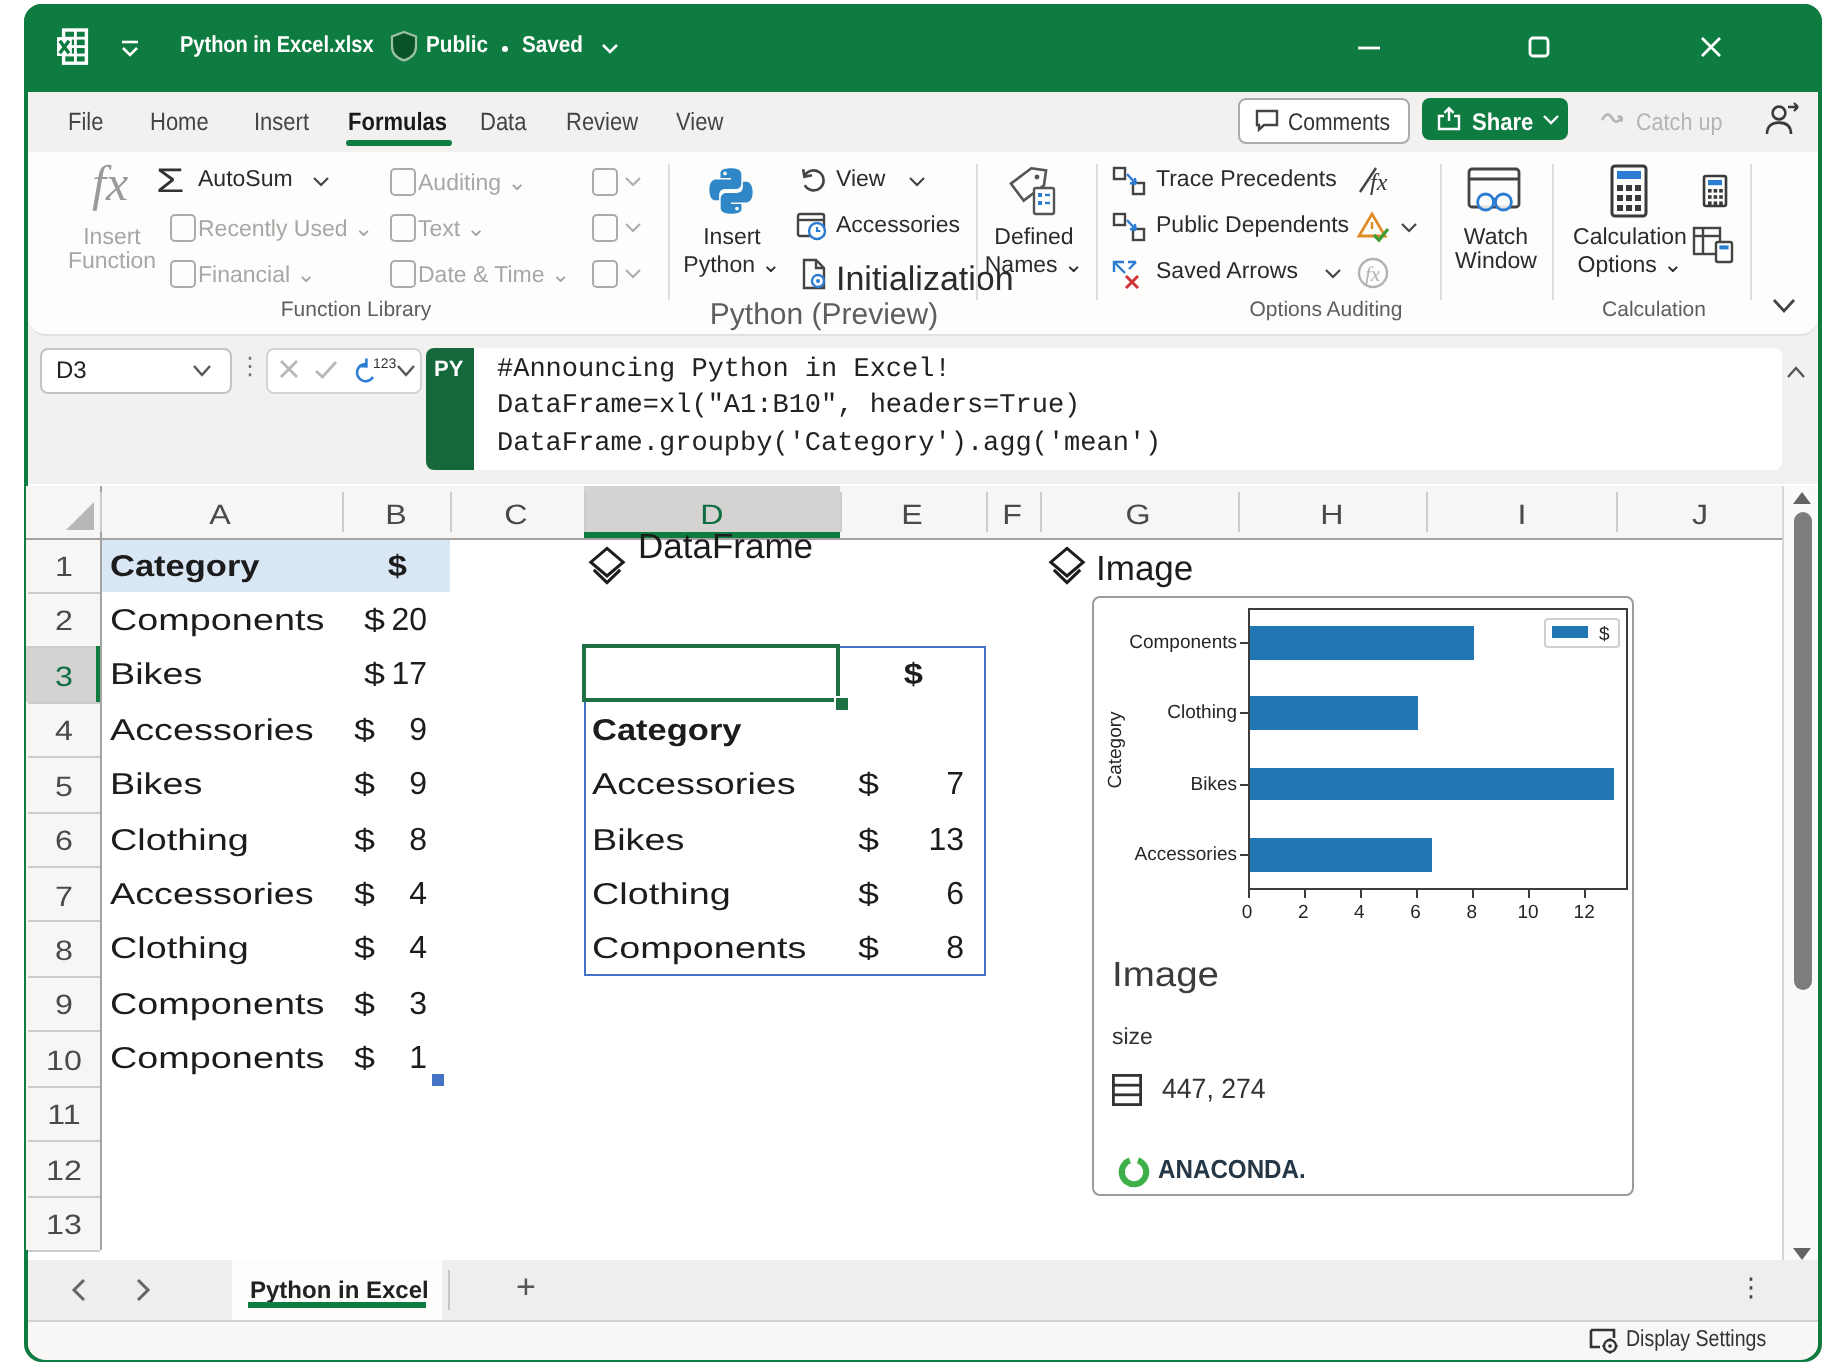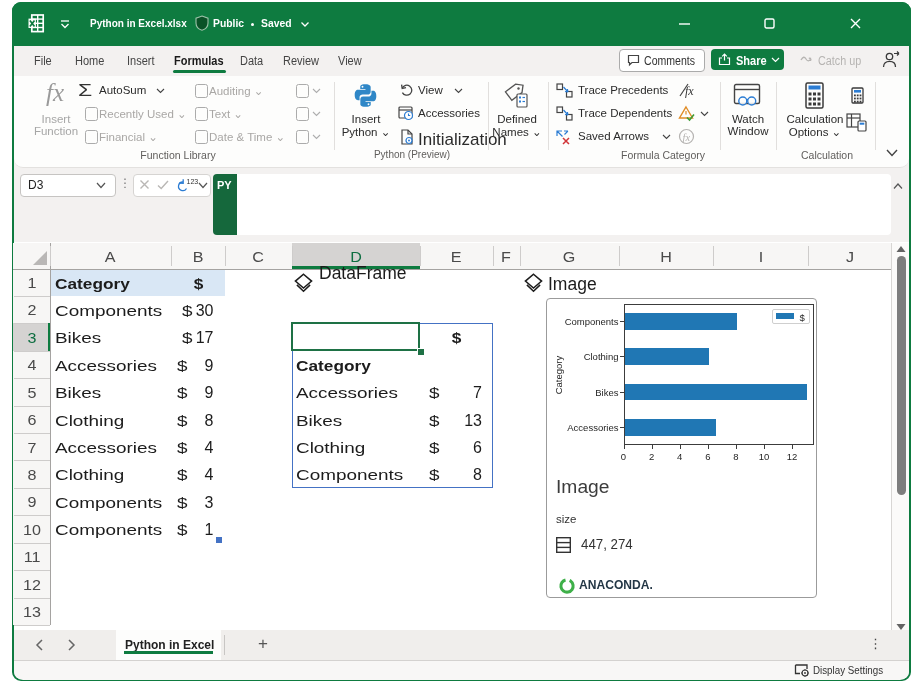--- a/index.html
+++ b/index.html
@@ -146,21 +146,21 @@
     <path d="M10.5 7.5 v2 h1.7" fill="none" stroke="#2b7cd3" stroke-width="1.1"></path>
   </svg>
   <div class="t" style="left:418px;top:107px;font-size:11.5px;color:#2b2b2b;">Accessories</div>
   <svg class="a" style="left:399px;top:129px" width="16" height="16" viewBox="0 0 16 16">
     <path d="M3 1 h6 l4 4 v10 h-10 z" fill="none" stroke="#444" stroke-width="1.2"></path>
     <path d="M9 1 v4 h4" fill="none" stroke="#444" stroke-width="1.2"></path>
     <circle cx="10" cy="11.5" r="3" fill="#fff" stroke="#2b7cd3" stroke-width="1.2"></circle>
     <circle cx="10" cy="11.5" r="1" fill="#2b7cd3"></circle>
   </svg>
   <div class="t" style="left:418px;top:130px;font-size:17px;color:#2b2b2b;">Initialization</div>
-  <div class="t" style="left:412px;top:149px;font-size:10px;color:#605e5c;transform:translateX(-50%);">Python (Preview)</div>
+  <div class="t" style="left:412px;top:149px;font-size:15px;color:#605e5c;transform:translateX(-50%);">Python (Preview)</div>
   <div class="a" style="left:488px;top:82px;width:1px;height:68px;background:#e1dfdd;"></div>
 
   <svg class="a" style="left:502px;top:82px" width="28" height="27" viewBox="0 0 28 27">
     <path d="M12.5 2 H20 V9.5 L11 18.5 L3.5 11 Z" fill="none" stroke="#555" stroke-width="1.3" transform="rotate(8 12 10)"></path>
     <circle cx="16.5" cy="6.5" r="1.2" fill="#555"></circle>
     <rect x="15" y="12" width="10" height="13" rx="1" fill="#fff" stroke="#555" stroke-width="1.2"></rect>
     <rect x="17" y="14.5" width="2" height="2" fill="#2b7cd3"></rect>
     <line x1="20.5" y1="15.5" x2="23" y2="15.5" stroke="#2b7cd3" stroke-width="1.2"></line>
     <rect x="17" y="18.5" width="2" height="2" fill="#2b7cd3"></rect>
     <line x1="20.5" y1="19.5" x2="23" y2="19.5" stroke="#2b7cd3" stroke-width="1.2"></line>
@@ -172,21 +172,21 @@
     <rect x="1" y="1" width="5.5" height="5.5" fill="none" stroke="#444" stroke-width="1.2"></rect>
     <rect x="10.5" y="8.5" width="5.5" height="5.5" fill="none" stroke="#444" stroke-width="1.2"></rect>
     <path d="M7.5 4 L12 9 M12 9 l-.6 -3 M12 9 l-3 -.5" fill="none" stroke="#2b7cd3" stroke-width="1.2"></path>
   </svg>
   <div class="t" style="left:578px;top:84px;font-size:11.5px;color:#2b2b2b;">Trace Precedents</div>
   <svg class="a" style="left:556px;top:106px" width="17" height="15" viewBox="0 0 17 15">
     <rect x="1" y="1" width="5.5" height="5.5" fill="none" stroke="#444" stroke-width="1.2"></rect>
     <rect x="10.5" y="8.5" width="5.5" height="5.5" fill="none" stroke="#444" stroke-width="1.2"></rect>
     <path d="M7.5 4 L12 9 M12 9 l-.6 -3 M12 9 l-3 -.5" fill="none" stroke="#2b7cd3" stroke-width="1.2"></path>
   </svg>
-  <div class="t" style="left:578px;top:107px;font-size:11.5px;color:#2b2b2b;">Trace Dependents</div>
+  <div class="t" style="left:578px;top:107px;font-size:11.5px;color:#2b2b2b;">Public Dependents</div>
   <svg class="a" style="left:555px;top:129px" width="17" height="16" viewBox="0 0 17 16">
     <path d="M2 7 V2 h5 M2 2 l5.5 5.5 M9 2 h4 M13 2 l-3.5 3.5" fill="none" stroke="#2b7cd3" stroke-width="1.2"></path>
     <path d="M8 9 L14 15 M14 9 L8 15" stroke="#d13438" stroke-width="1.5"></path>
   </svg>
   <div class="t" style="left:578px;top:130px;font-size:11.5px;color:#2b2b2b;">Saved Arrows</div>
   <svg class="a" style="left:662px;top:134px" width="9" height="6" viewBox="0 0 9 6">
       <path d="M1 1 L4.5 4.5 L8 1" fill="none" stroke="#444" stroke-width="1.1"></path>
     </svg>
   <svg class="a" style="left:678px;top:83px" width="18" height="15" viewBox="0 0 18 15">
     <path d="M2 13 L10 1" stroke="#444" stroke-width="1.2"></path>
@@ -206,21 +206,21 @@
   </svg>
   <div class="a" style="left:720px;top:82px;width:1px;height:68px;background:#e1dfdd;"></div>
   <svg class="a" style="left:733px;top:83px" width="28" height="26" viewBox="0 0 28 26">
     <rect x="1.5" y="1.5" width="25" height="19" rx="1.5" fill="none" stroke="#444" stroke-width="1.4"></rect>
     <line x1="1.5" y1="6.5" x2="26.5" y2="6.5" stroke="#444" stroke-width="1.4"></line>
     <circle cx="9.8" cy="18" r="4" fill="#fdfdfc" fill-opacity="0.85" stroke="#2b7cd3" stroke-width="1.4"></circle>
     <circle cx="18.7" cy="18" r="4" fill="#fdfdfc" fill-opacity="0.85" stroke="#2b7cd3" stroke-width="1.4"></circle>
     <path d="M13.8 17 Q14.25 15.9 14.7 17" fill="none" stroke="#2b7cd3" stroke-width="1.3"></path>
   </svg>
   <div class="t" style="left:748px;top:113px;font-size:11.5px;color:#2b2b2b;text-align:center;transform:translateX(-50%);">Watch<br>Window</div>
-  <div class="t" style="left:663px;top:149px;font-size:10.5px;color:#605e5c;transform:translateX(-50%);">Formula Category</div>
+  <div class="t" style="left:663px;top:149px;font-size:10.5px;color:#605e5c;transform:translateX(-50%);">Options Auditing</div>
   <div class="a" style="left:776px;top:82px;width:1px;height:68px;background:#e1dfdd;"></div>
 
   <svg class="a" style="left:805px;top:82px" width="19" height="27" viewBox="0 0 19 27">
     <rect x="1" y="1" width="17" height="25" rx="1.5" fill="none" stroke="#3a3a3a" stroke-width="1.5"></rect>
     <rect x="3.5" y="3.5" width="12" height="4" fill="#2b7cd3"></rect>
     <g fill="#3a3a3a">
       <rect x="3.5" y="10.5" width="3" height="3"></rect>
         <rect x="8" y="10.5" width="3" height="3"></rect>
         <rect x="12.5" y="10.5" width="3" height="3"></rect>
       <rect x="3.5" y="15.5" width="3" height="3"></rect>
@@ -277,20 +277,21 @@
     <path d="M7 5 A4.3 4.3 0 1 0 10.5 11.5" fill="none" stroke="#2b7cd3" stroke-width="1.3"></path>
     <path d="M7.2 2.2 L7.2 6.2 L3.4 6.0" fill="none" stroke="#2b7cd3" stroke-width="1.3"></path>
     <text x="10.5" y="7" font-size="7" fill="#333">123</text>
   </svg>
   <svg class="a" style="left:198px;top:182px" width="10" height="7" viewBox="0 0 10 7">
       <path d="M1 1 L5 5.5 L9 1" fill="none" stroke="#555" stroke-width="1.2"></path>
     </svg>
   <div class="a" style="left:213px;top:174px;width:24px;height:61px;background:#15683c;border-radius:4px 0 0 4px;"></div>
   <div class="t" style="left:217px;top:179px;color:#fff;font-size:11px;font-weight:700;">PY</div>
   <div class="a" style="left:237px;top:174px;width:654px;height:61px;background:#fff;border-radius:0 4px 4px 0;"></div>
+  <div class="t" style="left:248.5px;top:176.5px;font-family:'Liberation Mono',monospace;font-size:13.5px;color:#222;line-height:18.6px;">#Announcing Python in Excel!<br>DataFrame=xl("A1:B10", headers=True)<br>DataFrame.groupby('Category').agg('mean')</div>
   <svg class="a" style="left:893px;top:183px" width="10" height="7" viewBox="0 0 10 7">
       <path d="M1 5.5 L5 1 L9 5.5" fill="none" stroke="#555" stroke-width="1.2"></path>
     </svg>
 
   <div class="a" style="left:14px;top:242px;width:895px;height:389px;background:#fff;"></div>
   <div id="grid">
   <div class="a" style="left:13px;top:243.0px;width:878px;height:25.5px;background:#f7f6f5;"></div>
   <div class="a" style="left:13px;top:268.5px;width:37px;height:356.5px;background:#f7f6f5;"></div>
   <div class="a" style="left:292px;top:243.0px;width:127.5px;height:25.5px;background:#d5d3d2;"></div>
   <div class="a" style="left:13px;top:323.3px;width:37px;height:27.42px;background:#d5d3d2;"></div>
@@ -354,21 +355,21 @@
   <div class="t cl" style="left:55px;top:329.3px;">Bikes</div>
   <div class="t cl" style="left:55px;top:356.8px;">Accessories</div>
   <div class="t cl" style="left:55px;top:384.2px;">Bikes</div>
   <div class="t cl" style="left:55px;top:411.6px;">Clothing</div>
   <div class="t cl" style="left:55px;top:439.0px;">Accessories</div>
   <div class="t cl" style="left:55px;top:466.4px;">Clothing</div>
   <div class="t cl" style="left:55px;top:493.9px;">Components</div>
   <div class="t cl" style="left:55px;top:521.3px;">Components</div>
   <div class="t cb" style="left:197.5px;top:274.5px;transform:translateX(-50%) scaleX(1.15);">$</div>
   <div class="t cl" style="left:181.5px;top:301.9px;">$</div>
-  <div class="t cr" style="right:705.5px;top:301.9px;">30</div>
+  <div class="t cr" style="right:705.5px;top:301.9px;">20</div>
   <div class="t cl" style="left:181.5px;top:329.3px;">$</div>
   <div class="t cr" style="right:705.5px;top:329.3px;">17</div>
   <div class="t cl" style="left:177px;top:356.8px;">$</div>
   <div class="t cr" style="right:705.5px;top:356.8px;">9</div>
   <div class="t cl" style="left:177px;top:384.2px;">$</div>
   <div class="t cr" style="right:705.5px;top:384.2px;">9</div>
   <div class="t cl" style="left:177px;top:411.6px;">$</div>
   <div class="t cr" style="right:705.5px;top:411.6px;">8</div>
   <div class="t cl" style="left:177px;top:439.0px;">$</div>
   <div class="t cr" style="right:705.5px;top:439.0px;">4</div>

